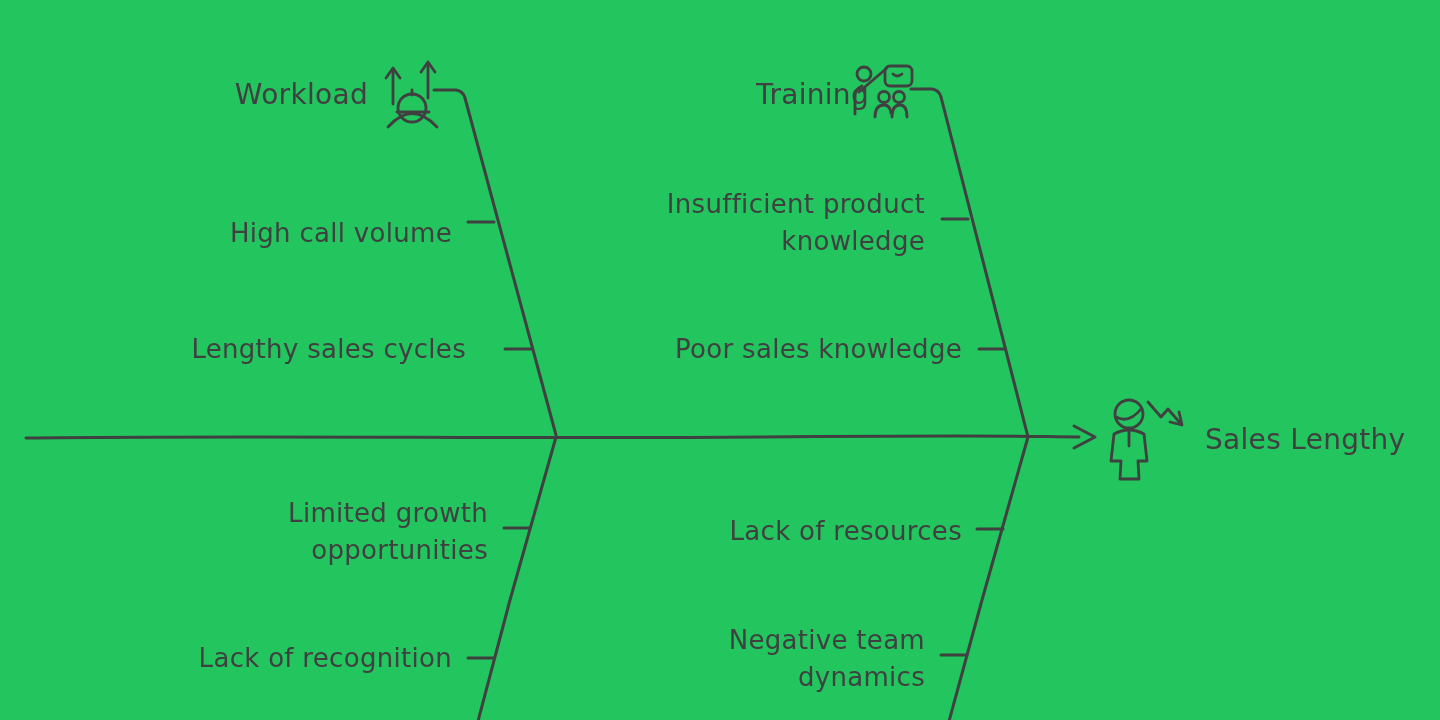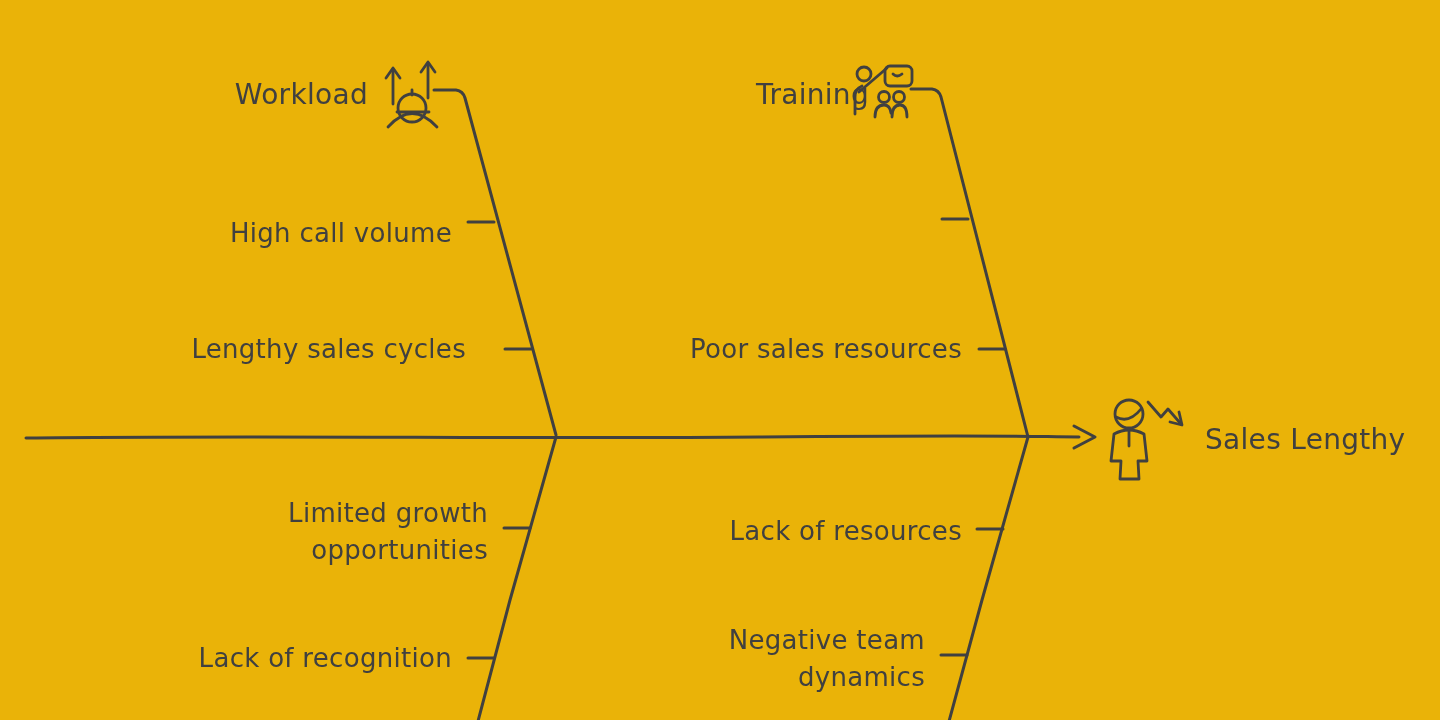--- a/index.html
+++ b/index.html
@@ -1,20 +1,20 @@
 <!DOCTYPE html>
 <html><head>
 <meta charset="utf-8">
 <style>
   html,body{margin:0;padding:0;background:#ffffff;}
   .canvas{
     position:relative;
     width:1440px;height:720px;
     overflow:hidden;
-    background:#eab308;
+    background:#22c55e;
     font-family:"DejaVu Sans", sans-serif;
     color:#404040;
   }
   .canvas svg{position:absolute;left:0;top:0;}
   .lbl{
     position:absolute;
     font-size:26px;
     line-height:37px;
     color:#404040;
     text-align:right;
@@ -107,22 +107,24 @@
   <div class="lbl cat" style="right:1072px;top:76px;">Workload</div>
 
   <div class="lbl cat" style="right:571px;top:76px;">Training</div>
 
   <div class="effect-lbl" style="left:1205px;top:420px;">Sales Lengthy</div>
 
   <div class="lbl" style="right:988px;top:215px;">High call volume</div>
 
   <div class="lbl" style="right:974px;top:331px;">Lengthy sales cycles</div>
 
+  <div class="lbl" style="right:515px;top:186px;">Insufficient product
+knowledge</div>
 
-  <div class="lbl" style="right:478px;top:331px;">Poor sales resources</div>
+  <div class="lbl" style="right:478px;top:331px;">Poor sales knowledge</div>
 
   <div class="lbl" style="right:952px;top:495px;">Limited growth
 opportunities</div>
 
   <div class="lbl" style="right:988px;top:640px;">Lack of recognition</div>
 
   <div class="lbl" style="right:515px;top:622px;">Negative team
 dynamics</div>
 
   <div class="lbl" style="right:478px;top:513px;">Lack of resources</div>

